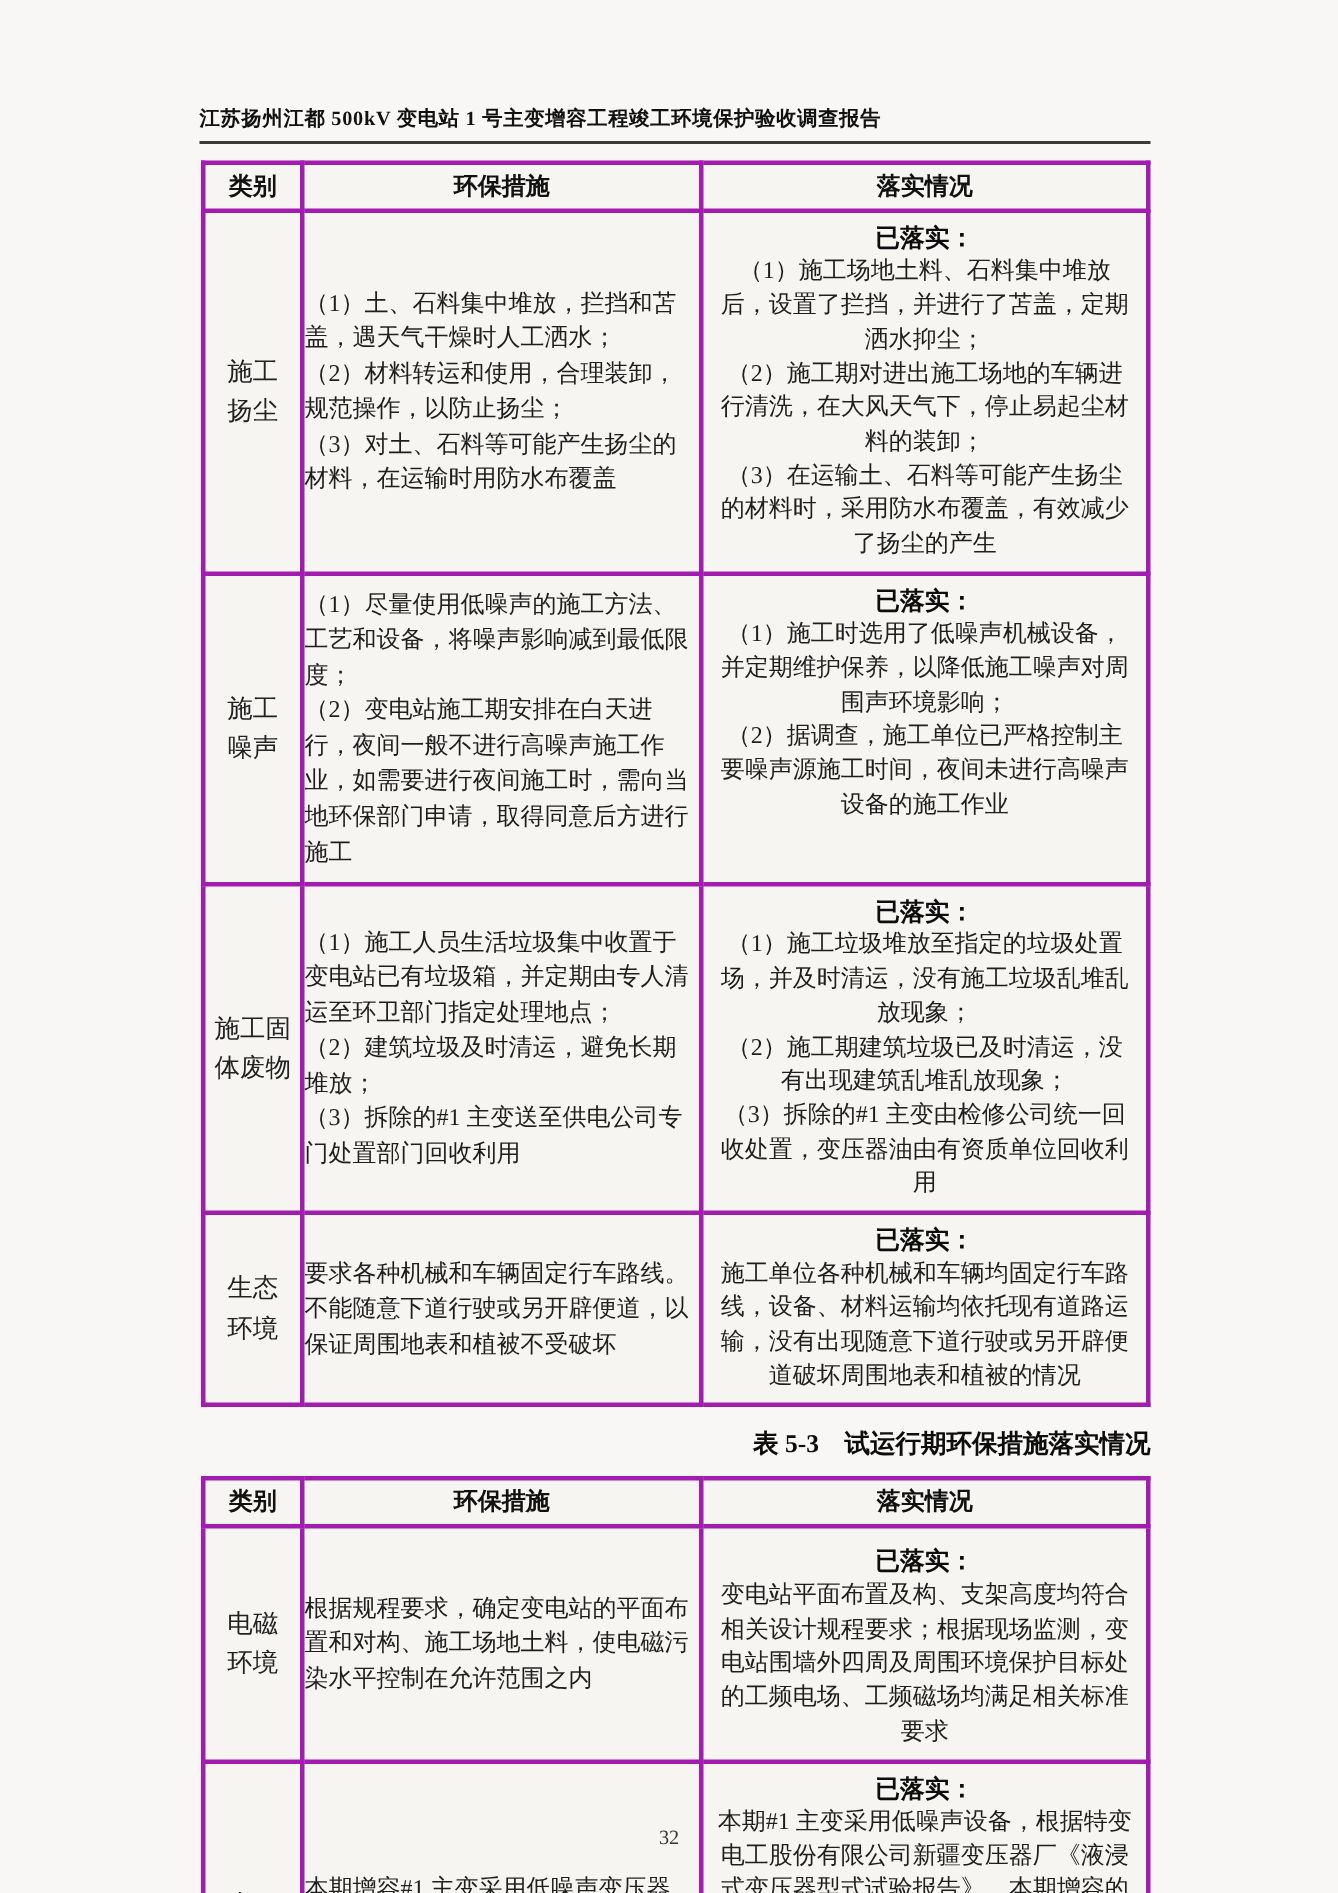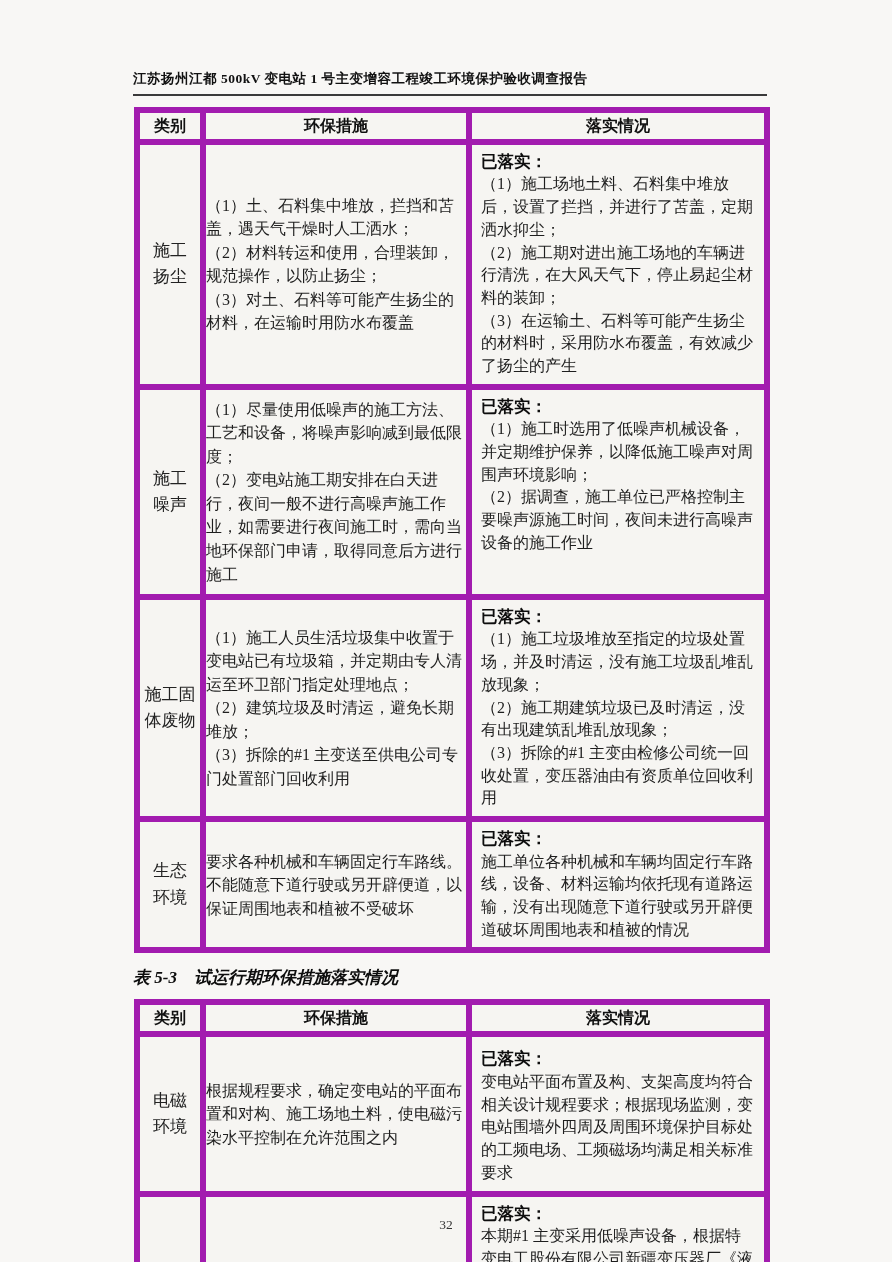--- a/index.html
+++ b/index.html
@@ -34,21 +34,21 @@
   }
   table.report-table {
     width: 630px;
     margin-left: 1px;
     border-collapse: collapse;
     table-layout: fixed;
     background: #f6f5f2;
   }
   table.report-table th,
   table.report-table td {
-    border: 6px solid #a21caf;
+    border: 3px solid #a21caf;
   }
   col.c-cat  { width: 66px; }
   col.c-meas { width: 266px; }
   col.c-stat { width: 298px; }
   th.col-header {
     height: 32px;
     font-size: 16px;
     font-weight: bold;
     text-align: center;
     vertical-align: middle;
@@ -70,34 +70,34 @@
     white-space: pre-line;
     color: #1e1e1e;
     margin-left: 41px;
   }
   td.status-cell {
     vertical-align: top;
     font-size: 16px;
     line-height: 1.42;
     padding: 5px 9px 6px 9px;
     color: #1e1e1e;
+    text-align: center;
   }
   .status-label {
     font-weight: bold;
     font-size: 16.5px;
     color: #0d0d0d;
   }
   .status-items { white-space: pre-line; }
   .table-title {
-    text-align: left;
+    text-align: right;
     font-size: 17px;
     font-weight: bold;
     margin: 13px 0 10px 0;
     color: #0d0d0d;
-    font-style: italic;
   }
   .page-number {
     position: absolute;
     left: 0;
     top: 1170px;
     width: 892px;
     text-align: center;
     font-size: 13.5px;
     color: #333;
     margin-top: 47px;

